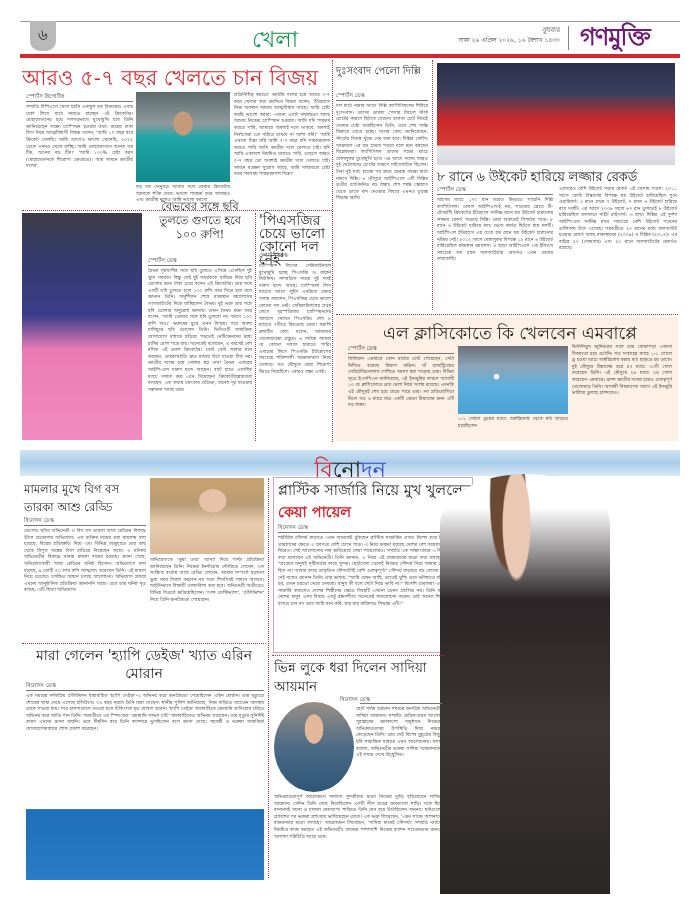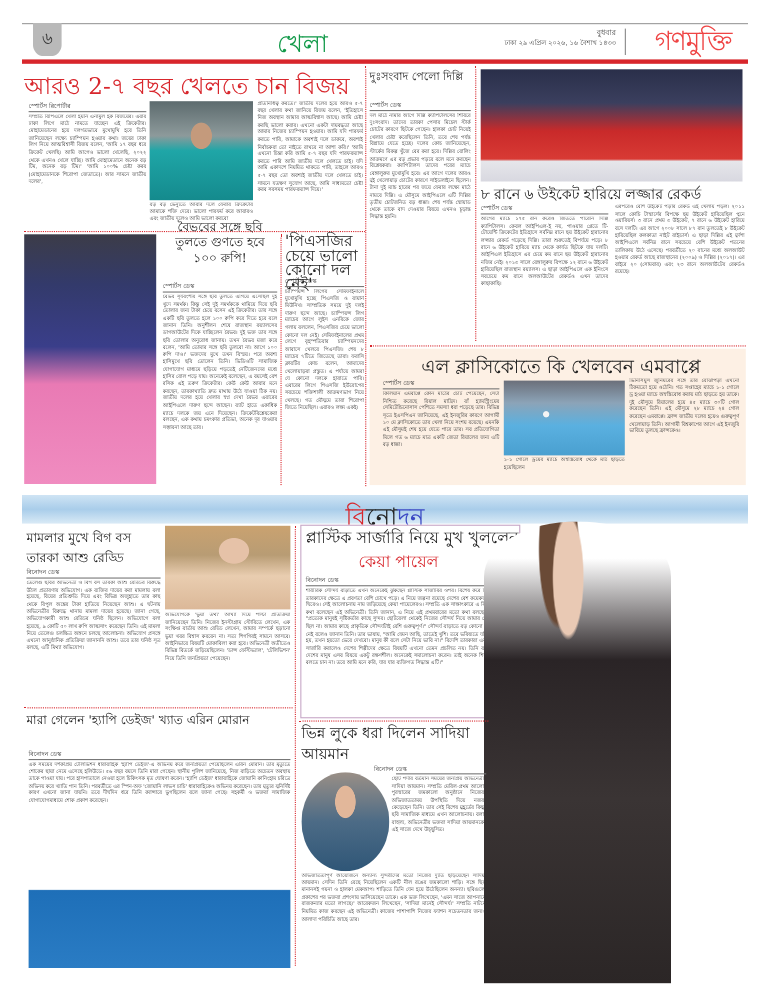--- a/index.html
+++ b/index.html
@@ -7,21 +7,21 @@
   body { font-family: "DejaVu Sans", sans-serif; color: #222; position: relative; }
   .abs { position: absolute; }
 
   
   .topline { left: 20px; top: 21px; width: 660px; height: 1px; background: #9a9a9a; }
   .page-tab { left: 30px; top: 21px; width: 26px; height: 30px; background: #b9b9b9; border-radius: 0 0 10px 10px; font-size: 15px; text-align: center; line-height: 28px; color: #333; }
   .section-title { left: 200px; top: 22px; width: 150px; text-align: center; font-size: 22px; color: #139a4a; font-family: "DejaVu Serif", serif; }
   .dateline { left: 400px; top: 26px; width: 160px; text-align: right; font-size: 6px; line-height: 9px; color: #444; }
   .dateline .day { font-size: 7px; }
   .vsep { left: 568px; top: 26px; width: 1px; height: 24px; background: #888; }
-  .masthead { left: 580px; top: 18px; width: 100px; font-size: 24px; font-weight: normal; color: #ef4444; font-family: "DejaVu Serif", serif; text-align: center; letter-spacing: -1px; }
+  .masthead { left: 580px; top: 18px; width: 100px; font-size: 24px; font-weight: bold; color: #701a75; font-family: "DejaVu Serif", serif; letter-spacing: -1px; }
   .redbar { left: 20px; top: 54px; width: 660px; height: 4px; background: #d8262c; }
 
   
   .hl-red { color: #d8262c; }
   .byline { font-size: 5.5px; color: #333; }
   .rule { height: 1px; background: #777; }
   .body-text { font-size: 4.6px; line-height: 6.6px; color: #333; text-align: justify; overflow: hidden; }
   .dot-v { width: 0; border-left: 1px dotted #d8262c; }
   .dot-h { height: 0; border-top: 1px dotted #d8262c; }
 
@@ -51,21 +51,21 @@
 <div class="abs page-tab">৬</div>
 <div class="abs section-title">খেলা</div>
 <div class="abs dateline">
   <div class="day">বুধবার</div>
   <div>ঢাকা ২৯ এপ্রিল ২০২৬, ১৬ বৈশাখ ১৪৩৩</div>
 </div>
 <div class="abs vsep"></div>
 <div class="abs masthead">গণমুক্তি</div>
 <div class="abs redbar"></div>
 
-<div class="abs" style="left:22px; top:62px; width:310px; font-size:21px; font-family:'DejaVu Serif',serif;"><span class="hl-red">আরও 2-৭ বছর খেলতে চান বিজয়</span></div>
+<div class="abs" style="left:22px; top:62px; width:310px; font-size:21px; font-family:'DejaVu Serif',serif;"><span class="hl-red">আরও ৫-৭ বছর খেলতে চান বিজয়</span></div>
 <div class="abs byline" style="left:26px; top:93px; width:100px;">স্পোর্টস রিপোর্টার</div>
 <div class="abs rule" style="left:26px; top:101px; width:107px;"></div>
 <div class="abs body-text" style="left:26px; top:104px; width:107px; height:100px;">সম্প্রতি বিপিএলে খেলা হয়নি এনামুল হক বিজয়ের। এবার ঢাকা লিগে মাঠে নামতে যাচ্ছেন এই ক্রিকেটার। মোহামেডানের হয়ে দলগতভাবে মুখোমুখি হবে তিনি জানিয়েছেন লক্ষ্যে চ্যাম্পিয়ন হওয়ার কথা। জয়ের ঢাকা লিগ নিয়ে আত্মবিশ্বাসী বিজয় বলেন, 'আমি ১৭ বছর ধরে ক্রিকেট খেলছি। আমি আগেও ভালো খেলেছি, ২০২২ থেকে এখনও খেলে যাচ্ছি। আমি মোহামেডানে অনেক বড় টিম, অনেক বড় টিম।' 'আমি ১০০% চেষ্টা করব (মোহামেডানকে শিরোপা জেতাতে)। আর সামনে জাতীয় দলের',</div>
 <div class="abs photo ph-bijoy" style="left:136px; top:92px; width:94px; height:90px;"></div>
 <div class="abs body-text" style="left:136px; top:184px; width:94px; height:22px;">বড় বড় ভেন্যুতে আবার দলে ফেরার ক্রিকেটার আমাকে শক্তি দেবে। ভালো পারফর্ম করে আবারও এবং জাতীয় দলেও আমি ভালো করবো</div>
 <div class="abs body-text" style="left:234px; top:92px; width:96px; height:114px;">প্রতিনিধিত্ব করতে।' জাতীয় দলের হয়ে আরও ৫-৭ বছর খেলার কথা জানিয়ে বিজয় বলেন, 'ইতিহাসে নিজ অবস্থান আমার আত্মবিশ্বাস আছে। আমি চেষ্টা করছি ভালো করার। এখনো একটা দায়বদ্ধতা আছে আমার নিজের চ্যাম্পিয়ন হওয়ার। আমি যদি পারফর্ম করতে পারি, আমাকে অবশ্যই দলে ডাকবে, অবশ্যই নির্বাচকরা তো নাইতে রাখবে না আশা করি।' 'আমি এখনো চিন্তা করি আমি ৫-৭ বছর যদি পারফরম্যান্স করতে পারি আমি জাতীয় দলে খেলতে চাই। যদি আমি একাদশে নিয়মিত থাকতে পারি, তাহলে আরও ৫-৭ বছর তো অবশ্যই জাতীয় দলে খেলতে চাই। সামনে যতক্ষণ সুযোগ আছে, আমি সাধ্যমতো চেষ্টা করব সবসময় পারফরম্যান্স দিয়ে।'</div>
 
 <div class="abs dot-v" style="left:332px; top:60px; height:382px;"></div>
 
 <div class="abs" style="left:336px; top:64px; width:96px; font-size:10px; line-height:13px; font-family:'DejaVu Serif',serif;">দুঃসংবাদ পেলো দিল্লি</div>
@@ -115,27 +115,27 @@
 <div class="abs byline" style="left:24px; top:517px; width:80px;">বিনোদন ডেস্ক</div>
 <div class="abs rule" style="left:24px; top:525px; width:122px;"></div>
 <div class="abs body-text" style="left:24px; top:528px; width:122px; height:110px;">তেলেগু ছবির অভিনেত্রী ও বিগ বস তারকা আশু রেড্ডির বিরুদ্ধে উঠল প্রতারণার অভিযোগ। এক ব্যক্তির দায়ের করা মামলায় বলা হয়েছে, বিয়ের প্রতিশ্রুতি দিয়ে এবং বিভিন্ন অজুহাতে তার কাছ থেকে বিপুল অঙ্কের টাকা হাতিয়ে নিয়েছেন আশু। এ ঘটনায় অভিনেত্রীর বিরুদ্ধে থানায় মামলা দায়ের হয়েছে। জানা গেছে, অভিযোগকারী আশু রেড্ডির ঘনিষ্ঠ ছিলেন। অভিযোগে বলা হয়েছে, ৯ কোটি ৫০ লাখ রুপি আত্মসাৎ করেছেন তিনি। এই মামলা নিয়ে তেলেগু চলচ্চিত্র অঙ্গনে চলছে আলোচনা। অভিযোগ প্রসঙ্গে এখনো আনুষ্ঠানিক প্রতিক্রিয়া জানাননি আশু। তবে তার ঘনিষ্ঠ সূত্র বলছে, এটি মিথ্যা অভিযোগ।</div>
 <div class="abs photo ph-ashu" style="left:150px; top:478px; width:114px; height:76px;"></div>
 <div class="abs body-text" style="left:150px; top:557px; width:114px; height:80px;">অভিযোগকে 'ভুয়া তথ্য' আখ্যা দিয়ে পাল্টা প্রতিক্রিয়া জানিয়েছেন তিনি। নিজের ইনস্টাগ্রাম স্টোরিতে লেখেন, এক সংক্ষিপ্ত বার্তায় আশু রেড্ডি লেখেন, আমার সম্পর্কে ছড়ানো ভুয়া খবর বিশ্বাস করবেন না। সত্য শিগগিরই সামনে আসবে। আইনিভাবে বিষয়টি মোকাবিলা করা হবে। অভিনেত্রী অতীতেও বিভিন্ন বিতর্কে জড়িয়েছিলেন। 'ডান্স ফেস্টিভ্যাল', 'টেলিভিশন' নিয়ে তিনি জনপ্রিয়তা পেয়েছেন।</div>
 
 <div class="abs dot-h" style="left:22px; top:643px; width:244px;"></div>
 <div class="abs dot-v" style="left:268px; top:478px; height:400px;"></div>
 
 <div class="abs keya-box" style="left:273px; top:477px; width:200px; height:176px;"></div>
-<div class="abs" style="left:278px; top:480px; width:210px; font-size:14.5px; line-height:21px; font-family:'DejaVu Serif',serif;"><span>প্লাস্টিক সার্জারি নিয়ে মুখ খুললেন</span> <span class="hl-red" style="font-weight:normal;margin-left:48px;">কেয়া পায়েল</span></div>
+<div class="abs" style="left:278px; top:480px; width:210px; font-size:14.5px; line-height:21px; font-family:'DejaVu Serif',serif;"><span>প্লাস্টিক সার্জারি নিয়ে মুখ খুললেন</span> <span class="hl-red" style="font-weight:bold;">কেয়া পায়েল</span></div>
 <div class="abs byline" style="left:278px; top:524px; width:80px;">বিনোদন ডেস্ক</div>
 <div class="abs rule" style="left:278px; top:532px; width:192px;"></div>
 <div class="abs body-text" style="left:278px; top:535px; width:192px; height:116px;">শারীরিক সৌন্দর্য বাড়াতে এখন অনেকেই ঝুঁকছেন প্লাস্টিক সার্জারির ওপর। বিশেষ করে বিনোদন অঙ্গনের তারকাদের ক্ষেত্রে এ প্রবণতা বেশি চোখে পড়ে। এ নিয়ে জল্পনা রয়েছে দেশের বেশ কয়েকজন অভিনেত্রীকে ঘিরেও। সেই আলোচনায় নাম জড়িয়েছে কেয়া পায়েলেরও। সম্প্রতি এক সাক্ষাৎকারে এ বিষয়ে খোলামেলা কথা বলেছেন এই অভিনেত্রী। তিনি জানান, এ নিয়ে এই প্রথমবারের মতো কথা বলছেন। কেয়া বলেন, "প্রত্যেক মানুষই সৃষ্টিকর্তার কাছে সুন্দর। ছোটবেলা থেকেই নিজের সৌন্দর্য নিয়ে আমার কোনো অভিযোগ ছিল না। আমার কাছে প্রাকৃতিক সৌন্দর্যটাই বেশি গুরুত্বপূর্ণ।" সৌন্দর্য বাড়াতে বড় কোনো পরিবর্তনের ইচ্ছা নেই বলেও জানান তিনি। তার ভাষায়, "আমি যেমন আছি, তাতেই খুশি। তবে ভবিষ্যতে যদি কখনো দরকার হয়, তখন হয়তো ভেবে দেখবো। মানুষ কী বলে সেটা নিয়ে ভাবি না।" বিদেশি তারকারা একাধিক কসমেটিক সার্জারি করালেও দেশের শিল্পীদের ক্ষেত্রে বিষয়টি এখনো তেমন প্রচলিত নয়। তিনি বলেন, "আমাদের দেশের মানুষ এসব বিষয়ে একটু রক্ষণশীল। অনেকেই সমালোচনা করেন। তাই অনেক শিল্পী এ নিয়ে কথা বলতে চান না। তবে আমি মনে করি, যার যার ব্যক্তিগত সিদ্ধান্ত এটি।"</div>
 <div class="abs photo ph-keya" style="left:440px; top:474px; width:170px; height:420px;"></div>
 
-<div class="abs" style="left:24px; top:646px; width:240px; font-size:11px; line-height:18px; text-align:left; font-family:'DejaVu Serif',serif;">মারা গেলেন 'হ্যাপি ডেইজ' খ্যাত এরিন মোরান</div>
+<div class="abs" style="left:24px; top:646px; width:240px; font-size:14px; line-height:18px; text-align:center; font-family:'DejaVu Serif',serif;">মারা গেলেন 'হ্যাপি ডেইজ' খ্যাত এরিন মোরান</div>
 <div class="abs byline" style="left:26px; top:682px; width:80px;">বিনোদন ডেস্ক</div>
 <div class="abs rule" style="left:26px; top:690px; width:238px;"></div>
 <div class="abs body-text" style="left:26px; top:693px; width:238px; height:76px;">এক সময়ের দর্শকপ্রিয় টেলিভিশন ধারাবাহিক 'হ্যাপি ডেইজ'-এ অভিনয় করে জনপ্রিয়তা পেয়েছিলেন এরিন মোরান। তার মৃত্যুতে শোকের ছায়া নেমে এসেছে হলিউডে। ৫৬ বছর বয়সে তিনি মারা গেছেন। স্থানীয় পুলিশ জানিয়েছে, নিজ বাড়িতে অচেতন অবস্থায় তাকে পাওয়া যায়। পরে হাসপাতালে নেওয়া হলে চিকিৎসক মৃত ঘোষণা করেন। 'হ্যাপি ডেইজ' ধারাবাহিকে জোয়ানি কানিংহাম চরিত্রে অভিনয় করে খ্যাতি পান তিনি। পরবর্তীতে এর স্পিন-অফ 'জোয়ানি লাভস চাচি' ধারাবাহিকেও অভিনয় করেছেন। তার মৃত্যুর সুনির্দিষ্ট কারণ এখনো জানা যায়নি। তবে দীর্ঘদিন ধরে তিনি ক্যান্সারে ভুগছিলেন বলে জানা গেছে। সহকর্মী ও ভক্তরা সামাজিক যোগাযোগমাধ্যমে শোক প্রকাশ করেছেন।</div>
 <div class="abs photo ph-erin" style="left:26px; top:770px; width:238px; height:110px;"></div>
 
 <div class="abs dot-h" style="left:272px; top:655px; width:172px;"></div>
 <div class="abs" style="left:274px; top:658px; width:170px; font-size:13.5px; line-height:19px; font-family:'DejaVu Serif',serif;">ভিন্ন লুকে ধরা দিলেন সাদিয়া আয়মান</div>
 <div class="abs byline" style="left:340px; top:696px; width:60px;">বিনোদন ডেস্ক</div>
 <div class="abs rule" style="left:360px; top:703px; width:82px;"></div>
 <div class="abs photo ph-sadia" style="left:274px; top:702px; width:80px; height:90px;"></div>

